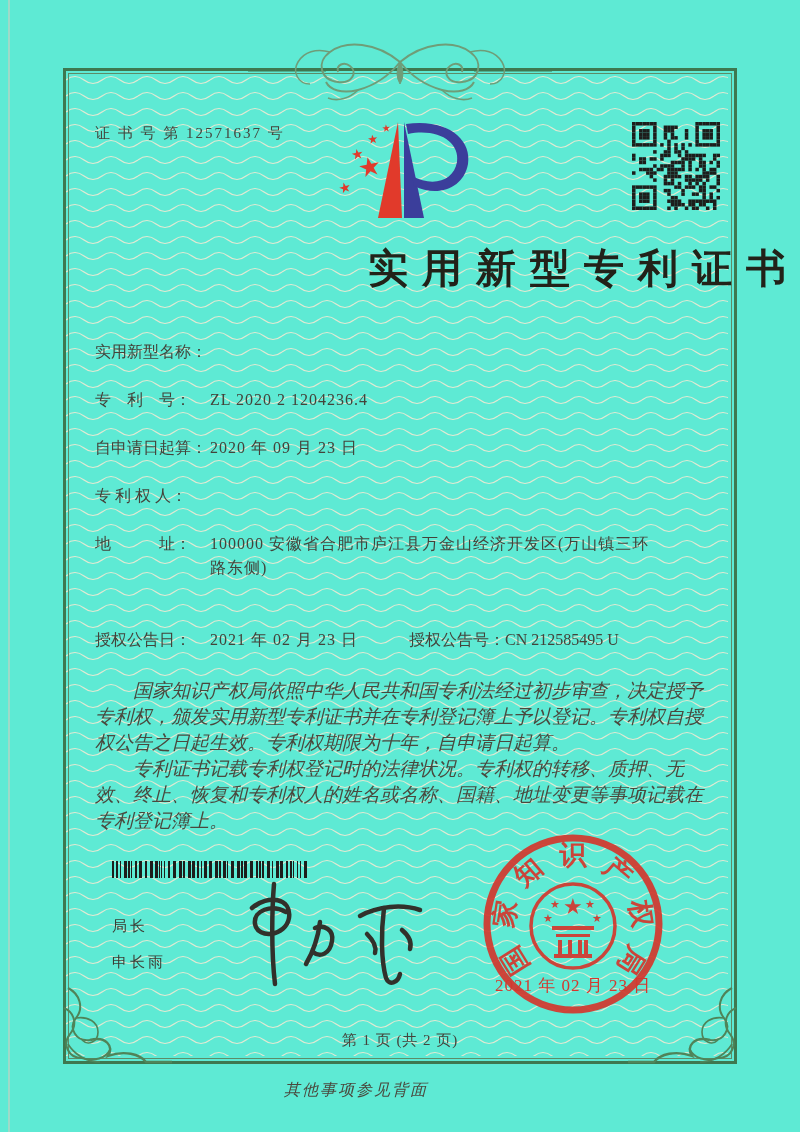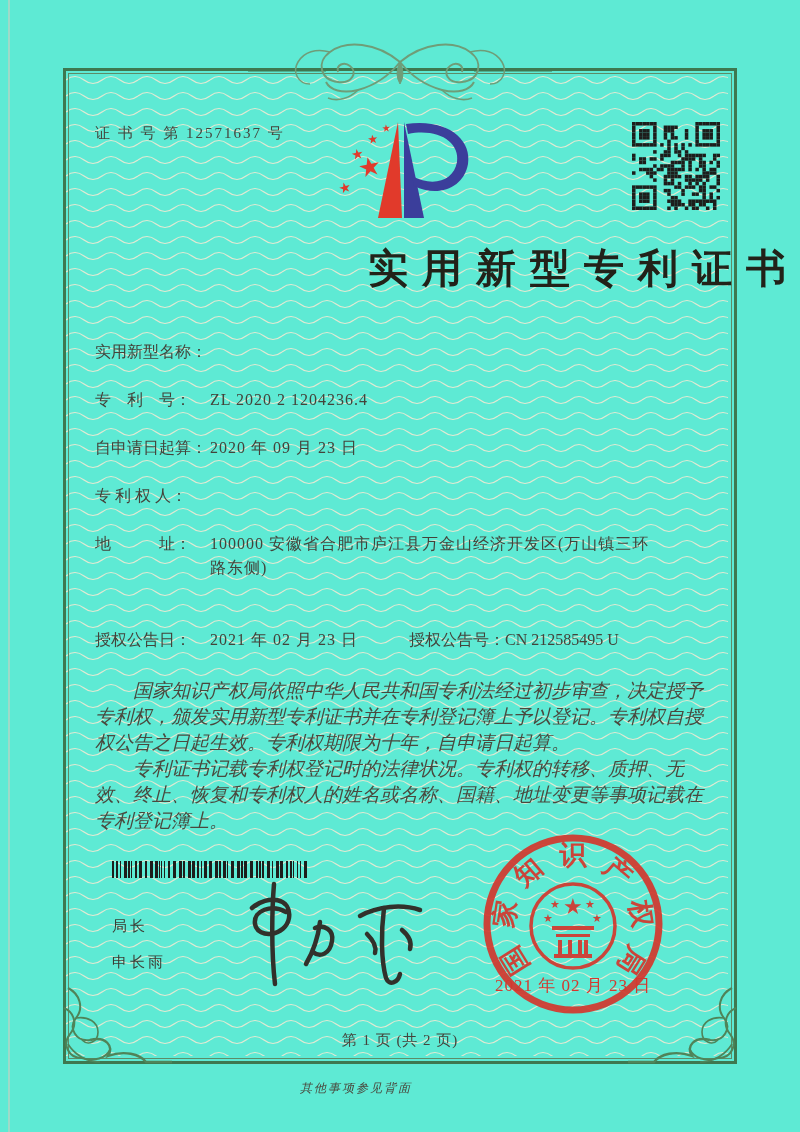--- a/index.html
+++ b/index.html
@@ -20,21 +20,21 @@
   .fvalue{max-width:440px;letter-spacing:1px;}
   .frow.last{position:relative;margin-top:48px;}
   .pair2{position:absolute;left:314px;top:0;display:flex;white-space:nowrap;}
   .paras{position:absolute;left:95px;top:664px;width:612px;z-index:3;font-size:19px;font-style:italic;line-height:26px;color:#4a493e;margin-top:14px;}
   .paras p{margin:0;text-indent:2em;}
   .barcode{position:absolute;left:112px;top:861px;z-index:3;}
   .director{position:absolute;left:112px;top:908px;z-index:3;font-size:15px;color:#3c3b33;line-height:36px;letter-spacing:3px;}
   .signature{position:absolute;left:212px;top:878px;z-index:4;}
   .seal{position:absolute;left:468px;top:830px;z-index:4;}
   .page-info{position:absolute;left:0;top:1031px;width:800px;text-align:center;font-size:15px;color:#45443c;z-index:3;letter-spacing:1px;}
-  .back-note{position:absolute;left:0;top:1080px;width:712px;text-align:center;font-size:12px;font-style:italic;color:#4a493e;z-index:3;letter-spacing:2px;}
+  .back-note{position:absolute;left:0;top:1080px;width:712px;text-align:center;font-size:16px;font-style:italic;color:#4a493e;z-index:3;letter-spacing:2px;}
 </style>
 </head>
 <body>
 
 <div class="page">
 
   <div class="page-edge"></div>
 
   <svg class="waves" width="662" height="984">
     <defs>

